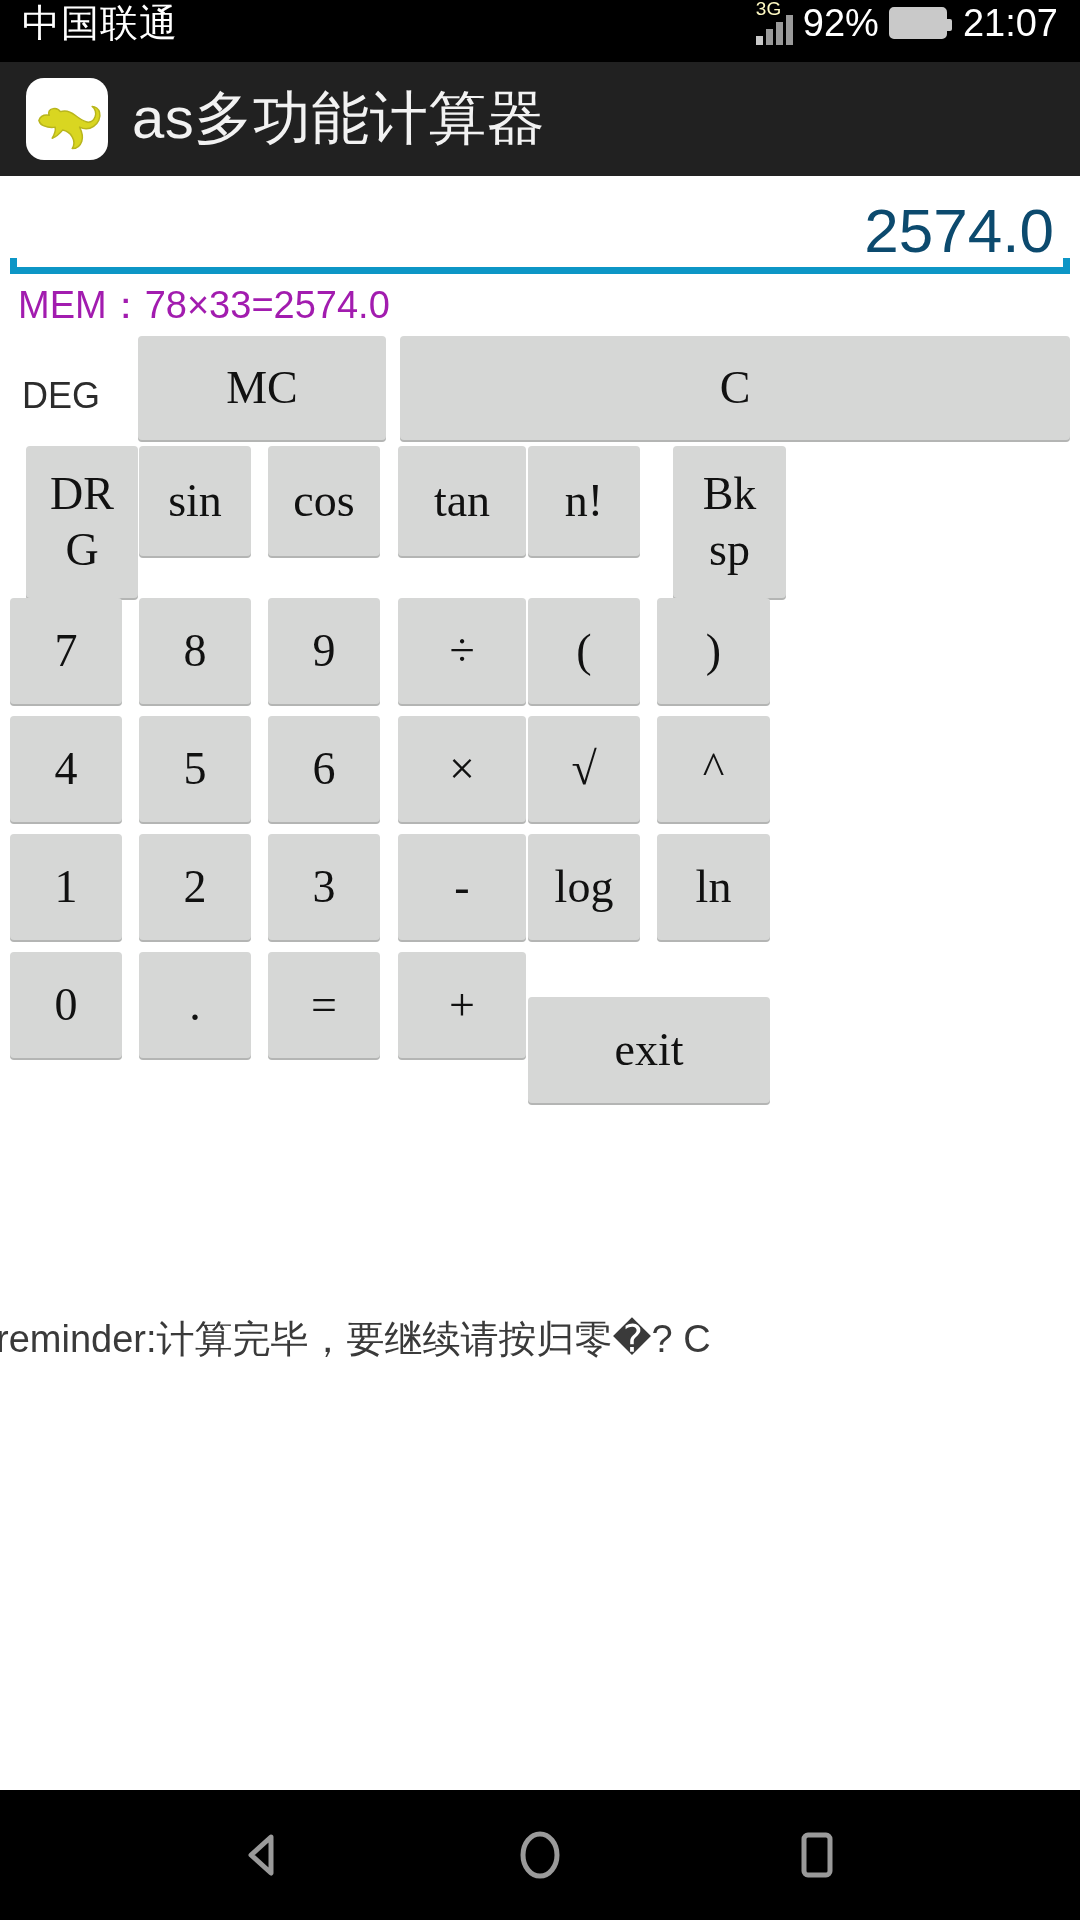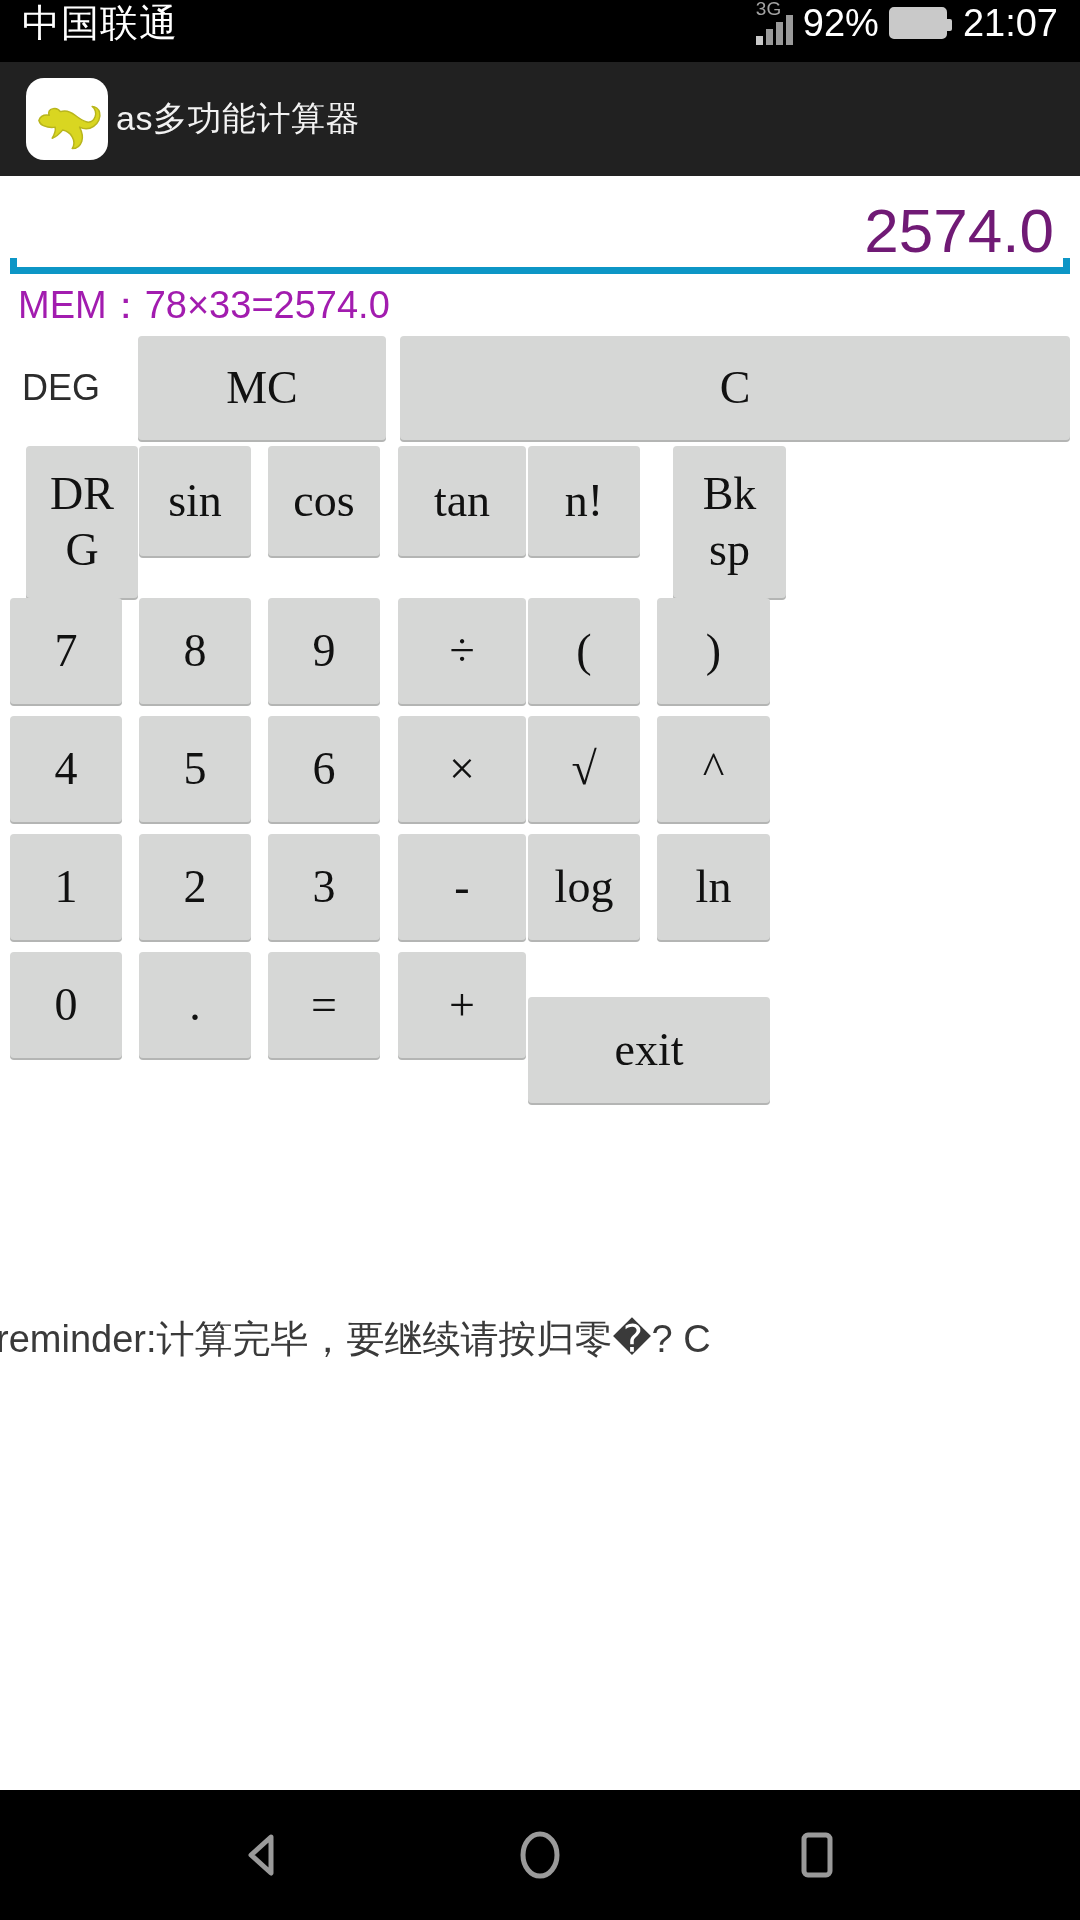--- a/index.html
+++ b/index.html
@@ -46,21 +46,21 @@
     position: relative;
     display: flex;
     align-items: flex-end;
     height: 44px;
     padding-top: 14px;
   }
   .net-label {
     position: absolute;
     top: -2px;
     left: 0px;
-    color: #a3a3a3;
+    color: #fef9c3;
     font-size: 19px;
     line-height: 19px;
   }
   .bars { display: flex; align-items: flex-end; gap: 3px; height: 30px; }
   .bars i { display: block; width: 7px; background: #9a9a9a; }
   .bars i:nth-child(1) { height: 9px;  background:#c9c9c9; }
   .bars i:nth-child(2) { height: 16px; background:#9a9a9a; }
   .bars i:nth-child(3) { height: 23px; background:#9a9a9a; }
   .bars i:nth-child(4) { height: 30px; background:#9a9a9a; }
   #battery-pct {
@@ -105,22 +105,22 @@
     width: 82px; height: 82px;
     background: #ffffff;
     border-radius: 18px;
     display: flex;
     align-items: center;
     justify-content: center;
     flex: none;
   }
   #app-title {
     color: #f2f2f2;
-    font-size: 34px;
-    margin-left: 8px;
+    font-size: 58px;
+    margin-left: 24px;
     letter-spacing: 0.5px;
   }
 
   
   #display-field {
     position: absolute;
     top: 176px; left: 10px;
     width: 1060px;
     height: 98px;
     display: flex;
@@ -134,21 +134,21 @@
     content: "";
     position: absolute;
     bottom: -7px;
     width: 7px; height: 16px;
     background: #0d96c6;
   }
   #display-field::before { left: 0; }
   #display-field::after  { right: 0; }
   #display-value {
     font-size: 62px;
-    color: #701a75;
+    color: #0c4a6e;
     line-height: 72px;
   }
 
   #mem-line {
     position: absolute;
     top: 280px; left: 18px;
     font-size: 38px;
     color: #a21caf;
     line-height: 50px;
     white-space: nowrap;
@@ -179,20 +179,21 @@
     padding: 4px;
   }
   .btn.wrap { flex-direction: column; line-height: 56px; margin-left: 16px; }
 
   #deg-label {
     position: absolute;
     left: 22px;
     font-size: 36px;
     color: #2c2c2c;
     line-height: 44px;
+    margin-top: 8px;
   }
 
   
   #row-mem { height: 116px; }
   #btn-mc { left: 138px;  top: 6px;  width: 248px; height: 104px; }
   #btn-c  { left: 400px;  top: 6px;  width: 670px; height: 104px; }
   #deg-label { top: 36px; }
 
   
   .c0 { left: 10px;  width: 112px; }

